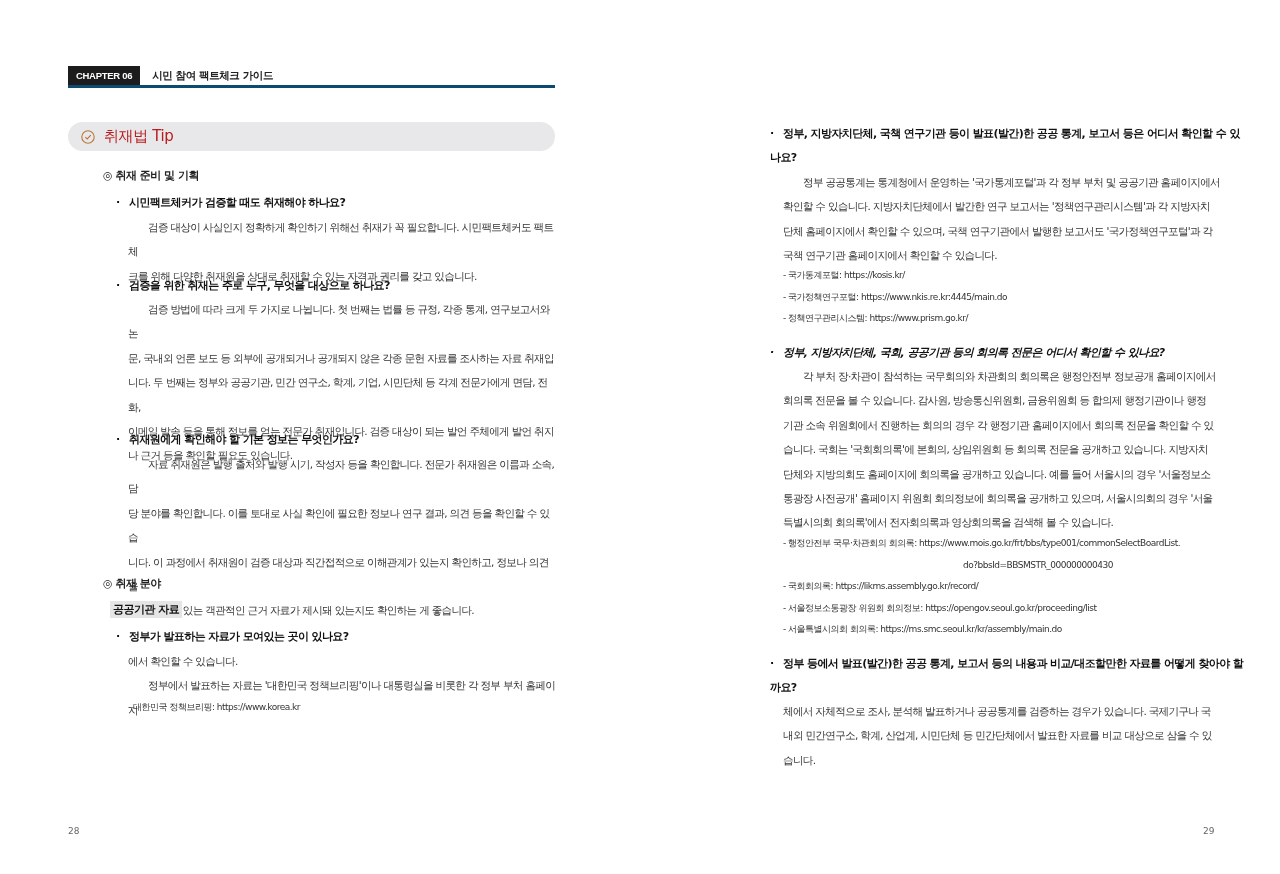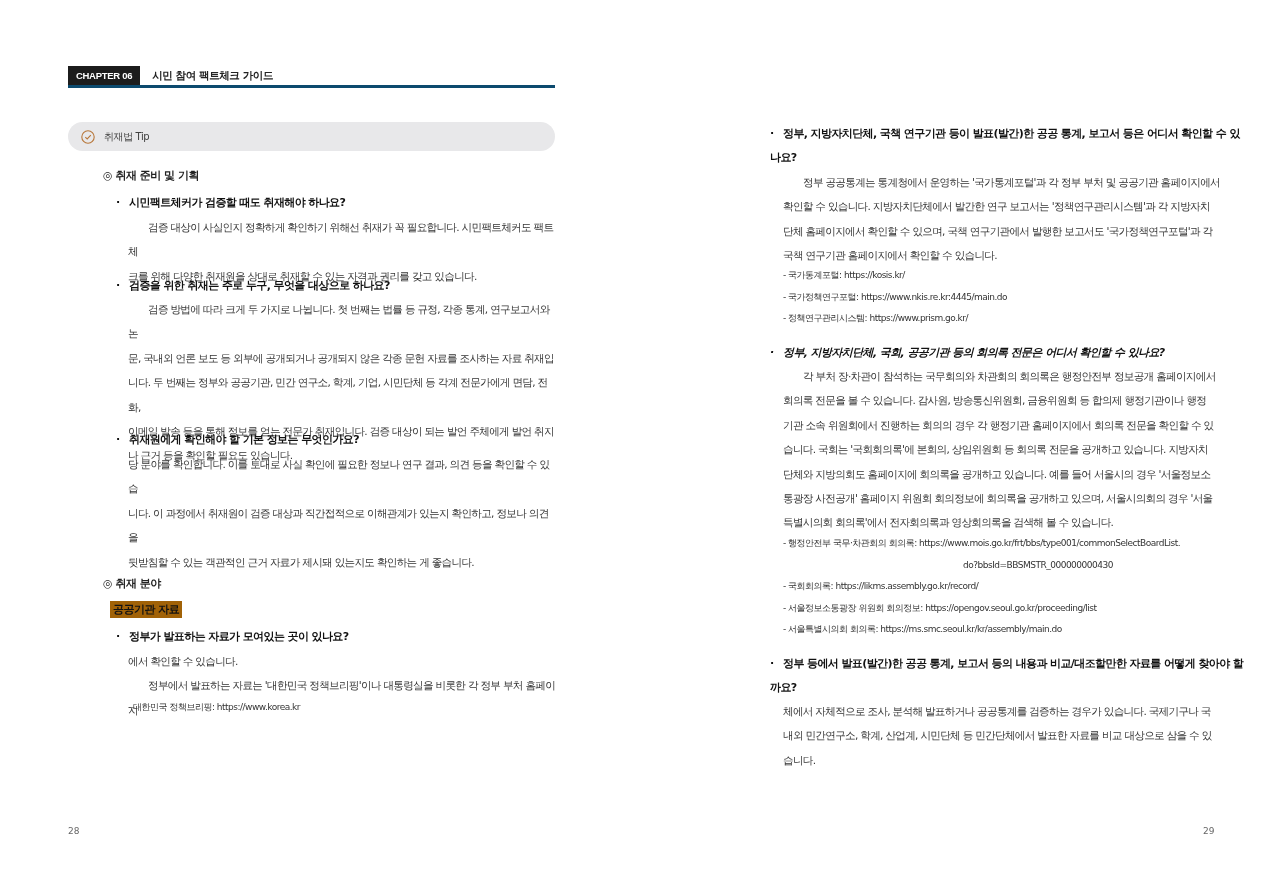--- a/index.html
+++ b/index.html
@@ -24,29 +24,29 @@
     font-family: "Liberation Sans", sans-serif;
   }
   .chapter-title { font-size: 10.5px; font-weight: bold; margin-left: 12px; color: #222; letter-spacing: -0.4px; }
 
   
   .tip-pill {
     position: absolute; left: 68px; top: 122px; width: 487px; height: 29px;
     background: #e8e8ea; border-radius: 15px; display: flex; align-items: center;
   }
   .tip-icon { margin-left: 13px; width: 14px; height: 14px; }
-  .tip-title { margin-left: 9px; font-size: 10px; color: #404040; letter-spacing: -0.4px; }
+  .tip-title { margin-left: 9px; font-size: 15px; color: #b91c1c; letter-spacing: -0.4px; }
   .section-head { font-size: 11px; font-weight: bold; letter-spacing: -0.5px; color: #222; }
   .q { font-size: 11px; font-weight: bold; letter-spacing: -0.6px; color: #111; white-space: nowrap; }
   .q .dot { display: inline-block; width: 13px; }
   .p { font-size: 10.6px; letter-spacing: -0.7px; color: #333; line-height: 24.4px; }
   .p .indent { display: inline-block; width: 20px; }
   .link { font-size: 9px; letter-spacing: -0.5px; color: #333; line-height: 21.5px; white-space: nowrap; }
   .subhead {
-    display: inline-block; background: #a16207; font-size: 11px; font-weight: bold;
+    display: inline-block; background: #e5e5e5; font-size: 11px; font-weight: bold;
     letter-spacing: -0.5px; padding: 1px 3px; color: #111;
   }
   .pagenum { position: absolute; top: 826px; font-size: 9px; color: #666; }
 
   .block { position: absolute; }
 </style>
 </head>
 <body>
 
 <div class="page page-left">
@@ -82,20 +82,21 @@
     <div>문, 국내외 언론 보도 등 외부에 공개되거나 공개되지 않은 각종 문헌 자료를 조사하는 자료 취재입</div>
     <div>니다. 두 번째는 정부와 공공기관, 민간 연구소, 학계, 기업, 시민단체 등 각계 전문가에게 면담, 전화,</div>
     <div>이메일 발송 등을 통해 정보를 얻는 전문가 취재입니다. 검증 대상이 되는 발언 주체에게 발언 취지</div>
     <div>나 근거 등을 확인할 필요도 있습니다.</div>
   </div>
 
   <div class="block q" style="left:116px; top:432px;">
     <span class="dot">·</span><span>취재원에게 확인해야 할 기본 정보는 무엇인가요?</span>
   </div>
   <div class="block p" style="left:128px; top:452px; width:430px;">
+    <div><span class="indent"></span><span>자료 취재원은 발행 출처와 발행 시기, 작성자 등을 확인합니다. 전문가 취재원은 이름과 소속, 담</span></div>
     <div>당 분야를 확인합니다. 이를 토대로 사실 확인에 필요한 정보나 연구 결과, 의견 등을 확인할 수 있습</div>
     <div>니다. 이 과정에서 취재원이 검증 대상과 직간접적으로 이해관계가 있는지 확인하고, 정보나 의견을</div>
     <div>뒷받침할 수 있는 객관적인 근거 자료가 제시돼 있는지도 확인하는 게 좋습니다.</div>
   </div>
 
   <div class="block section-head" style="left:103px; top:576px;">◎ 취재 분야</div>
   <div class="block" style="left:110px; top:598px;">
     <span class="subhead">공공기관 자료</span>
   </div>
 

